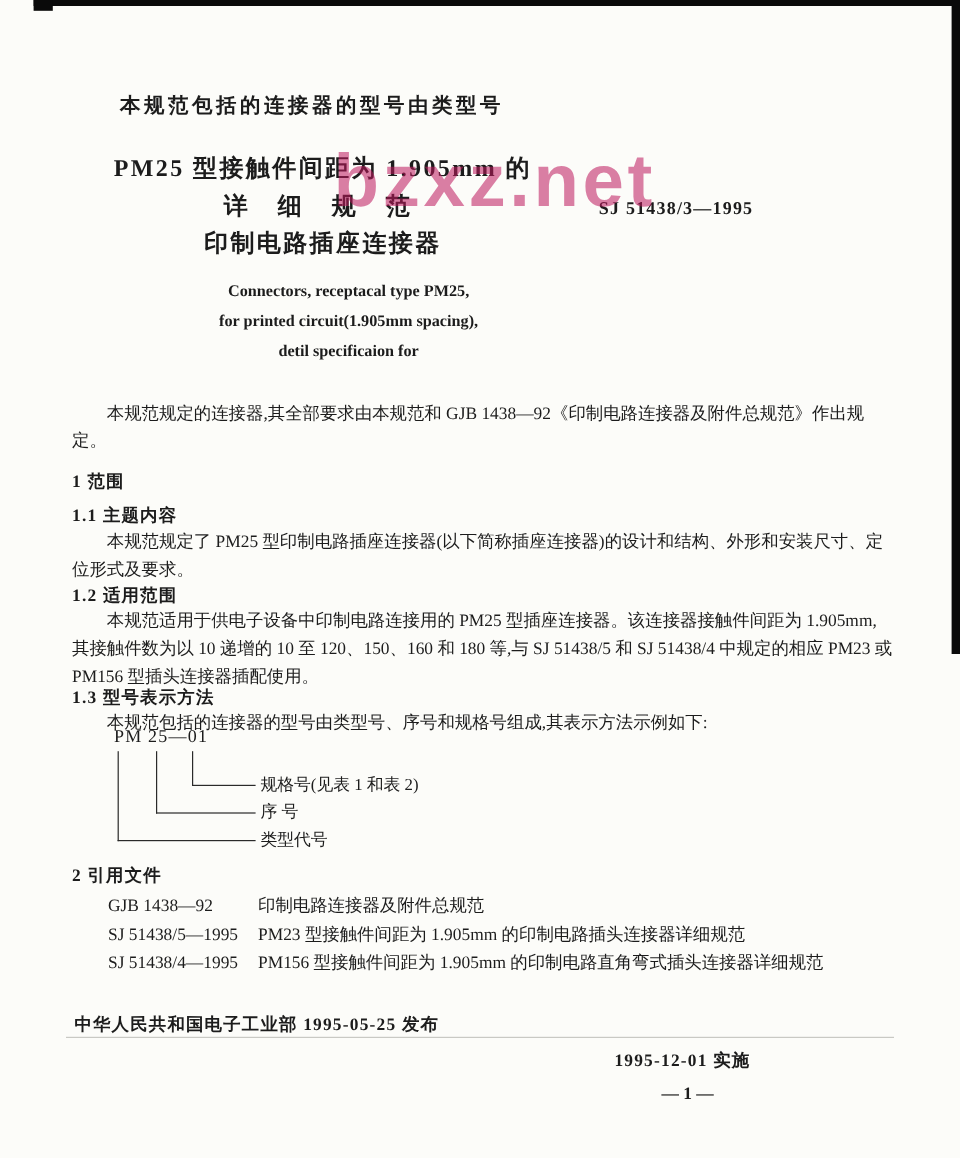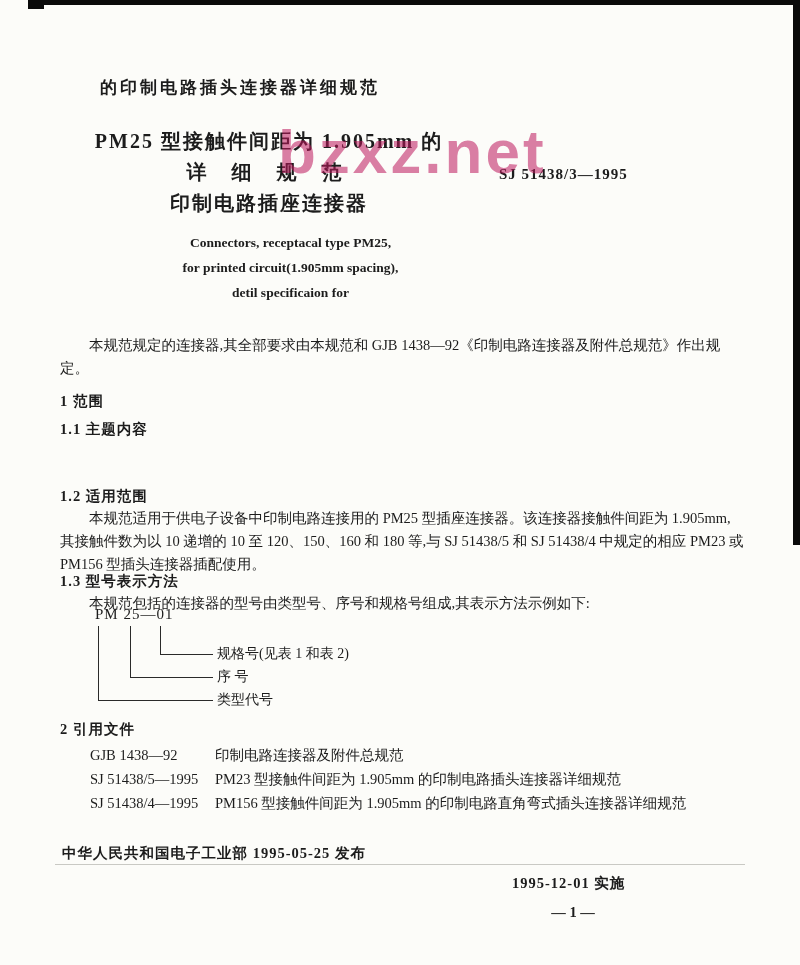--- a/index.html
+++ b/index.html
@@ -101,41 +101,42 @@
 <body>
 
 <div class="page">
 
   <div class="artifact top"></div>
   <div class="artifact top-blob"></div>
   <div class="artifact right"></div>
 
   <div class="watermark">bzxz.net</div>
 
-  <div class="std-header">的印制电路插头连接器详细规范</div>
+  <div class="std-header">本规范包括的连接器的型号由类型号</div>
 
   <div class="title-block">
     <div class="t-line">PM25 型接触件间距为 1.905mm 的</div>
     <div class="t-line t-last">详 细 规 范</div>
     <div class="t-line">印制电路插座连接器</div>
   </div>
 
   <div class="std-no">SJ 51438/3—1995</div>
 
   <div class="en-title">
     <div>Connectors, receptacal type PM25,</div>
     <div>for printed circuit(1.905mm spacing),</div>
     <div>detil specificaion for</div>
   </div>
 
   <p class="para" style="top:334px;">本规范规定的连接器,其全部要求由本规范和 GJB 1438—92《印制电路连接器及附件总规范》作出规定。</p>
 
   <div class="heading" style="top:392px;text-align:center;">1  范围</div>
 
   <div class="heading" style="top:420px;">1.1  主题内容</div>
+  <p class="para" style="top:441px;">本规范规定了 PM25 型印制电路插座连接器(以下简称插座连接器)的设计和结构、外形和安装尺寸、定位形式及要求。</p>
 
   <div class="heading" style="top:487px;">1.2  适用范围</div>
   <p class="para" style="top:507px;">本规范适用于供电子设备中印制电路连接用的 PM25 型插座连接器。该连接器接触件间距为 1.905mm,其接触件数为以 10 递增的 10 至 120、150、160 和 180 等,与 SJ 51438/5 和 SJ 51438/4 中规定的相应 PM23 或 PM156 型插头连接器插配使用。</p>
 
   <div class="heading" style="top:572px;">1.3  型号表示方法</div>
   <p class="para" style="top:592px;">本规范包括的连接器的型号由类型号、序号和规格号组成,其表示方法示例如下:</p>
 
   <div class="dg-model">PM  25—01</div>
   <div class="dg-line dg-l1"></div>
   <div class="dg-line dg-l2"></div>

